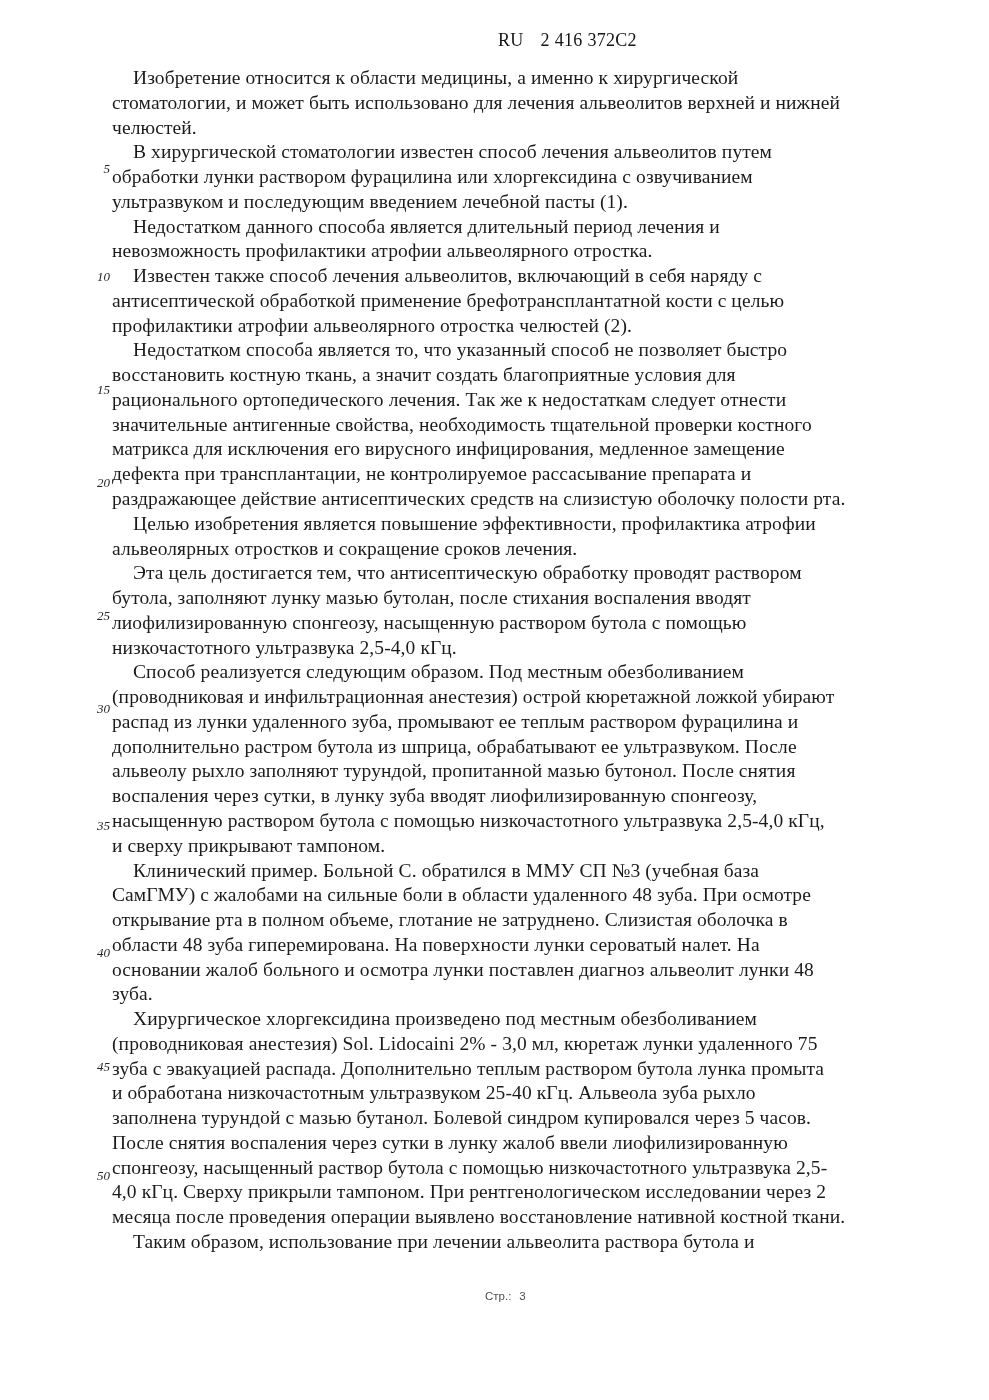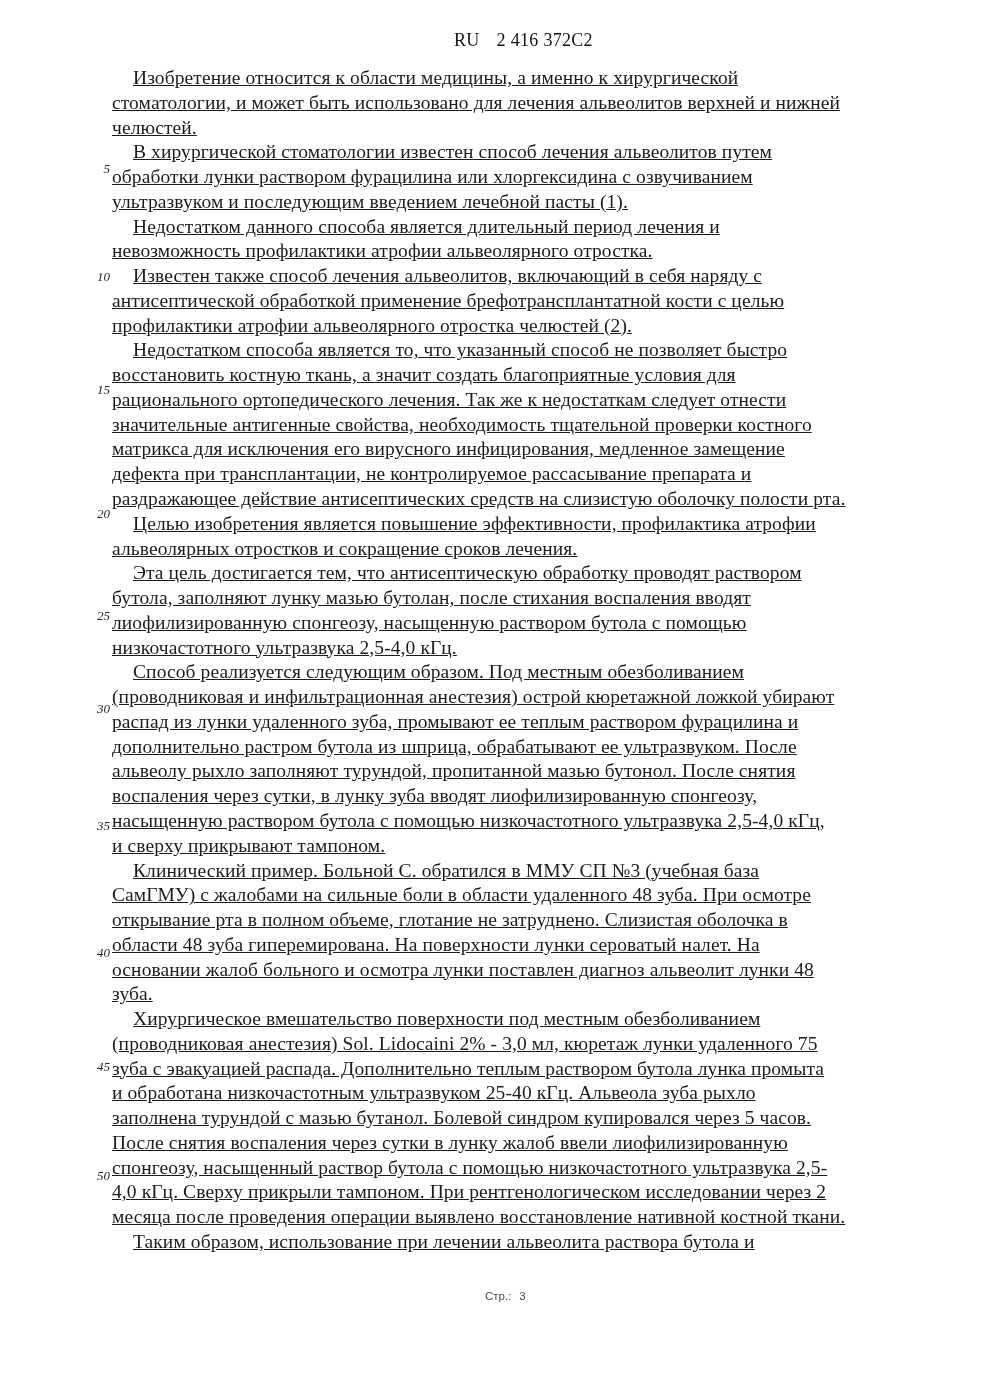--- a/index.html
+++ b/index.html
@@ -14,28 +14,27 @@
   }
   .header {
     position: absolute;
     top: 30px;
     left: 454px;
     font-size: 18px;
     letter-spacing: 0.3px;
     white-space: nowrap;
     color: #141414;
   }
-  .header .country { margin-right: 17px; }
+  .header .country { margin-right: 17px; margin-left: 44px; }
   .header .number  { }
   .body-text {
     position: absolute;
     left: 112px;
     top: 66px;
     width: 800px;
-    text-decoration: underline;
   }
   .body-line {
     height: 24.77px;
     line-height: 24.77px;
     font-size: 19.5px;
     white-space: nowrap;
     letter-spacing: 0.1px;
   }
   .body-line.indent { padding-left: 21px; }
   .margin-num {
@@ -66,21 +65,21 @@
 <div class="page">
 
   <div class="header">
     <span class="country">RU</span><span class="number">2 416 372</span><span class="kind">C2</span>
   </div>
 
   <div id="margin-numbers">
       <span class="margin-num" style="top: 162px;">5</span>
       <span class="margin-num" style="top: 270px;">10</span>
       <span class="margin-num" style="top: 383px;">15</span>
-      <span class="margin-num" style="top: 507px; text-align: right;">20</span>
+      <span class="margin-num" style="top: 476px; text-align: right;">20</span>
       <span class="margin-num" style="top: 609px;">25</span>
       <span class="margin-num" style="top: 702px;">30</span>
       <span class="margin-num" style="top: 819px;">35</span>
       <span class="margin-num" style="top: 946px;">40</span>
       <span class="margin-num" style="top: 1060px;">45</span>
       <span class="margin-num" style="top: 1169px; text-align: right;">50</span>
     </div>
 
   <div class="body-text" id="body-text">
       <div class="body-line indent">Изобретение относится к области медицины, а именно к хирургической</div>
@@ -114,21 +113,21 @@
       <div class="body-line">альвеолу рыхло заполняют турундой, пропитанной мазью бутонол. После снятия</div>
       <div class="body-line">воспаления через сутки, в лунку зуба вводят лиофилизированную спонгеозу,</div>
       <div class="body-line">насыщенную раствором бутола с помощью низкочастотного ультразвука 2,5-4,0 кГц,</div>
       <div class="body-line">и сверху прикрывают тампоном.</div>
       <div class="body-line indent">Клинический пример. Больной С. обратился в ММУ СП №3 (учебная база</div>
       <div class="body-line">СамГМУ) с жалобами на сильные боли в области удаленного 48 зуба. При осмотре</div>
       <div class="body-line">открывание рта в полном объеме, глотание не затруднено. Слизистая оболочка в</div>
       <div class="body-line">области 48 зуба гиперемирована. На поверхности лунки сероватый налет. На</div>
       <div class="body-line">основании жалоб больного и осмотра лунки поставлен диагноз альвеолит лунки 48</div>
       <div class="body-line">зуба.</div>
-      <div class="body-line indent">Хирургическое вмешательство поверхности под местным обезболиванием</div>
+      <div class="body-line indent">Хирургическое хлоргексидина произведено под местным обезболиванием</div>
       <div class="body-line">(проводниковая анестезия) Sol. Lidocaini 2% - 3,0 мл, кюретаж лунки удаленного 75</div>
       <div class="body-line">зуба с эвакуацией распада. Дополнительно теплым раствором бутола лунка промыта</div>
       <div class="body-line">и обработана низкочастотным ультразвуком 25-40 кГц. Альвеола зуба рыхло</div>
       <div class="body-line">заполнена турундой с мазью бутанол. Болевой синдром купировался через 5 часов.</div>
       <div class="body-line">После снятия воспаления через сутки в лунку жалоб ввели лиофилизированную</div>
       <div class="body-line">спонгеозу, насыщенный раствор бутола с помощью низкочастотного ультразвука 2,5-</div>
       <div class="body-line">4,0 кГц. Сверху прикрыли тампоном. При рентгенологическом исследовании через 2</div>
       <div class="body-line">месяца после проведения операции выявлено восстановление нативной костной ткани.</div>
       <div class="body-line indent">Таким образом, использование при лечении альвеолита раствора бутола и</div>
     </div>

